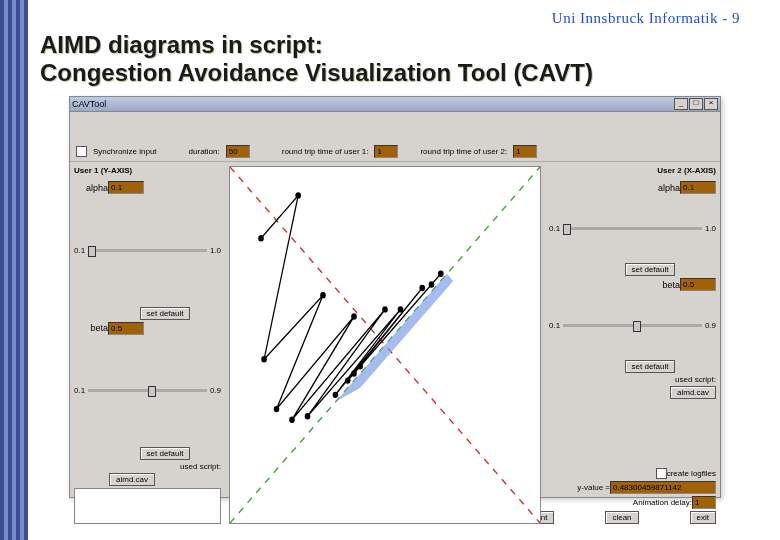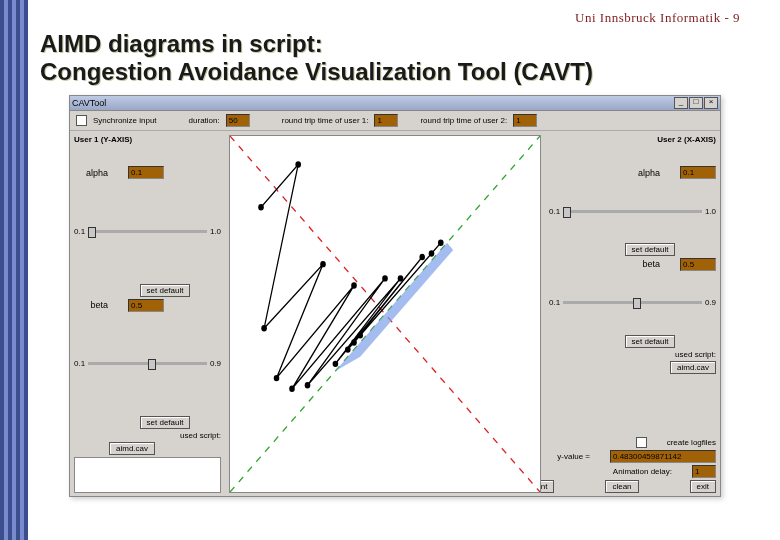--- a/index.html
+++ b/index.html
@@ -26,22 +26,22 @@
     background: repeating-linear-gradient(
       90deg,
       #3b4f8f 0 4px,
       #7a8acf 4px 8px
     );
   }
   .page-header {
     text-align: right;
     font-family: Georgia, 'Times New Roman', serif;
     letter-spacing: 0.5px;
-    color: #7f1d1d;
-    font-size: 13px;
+    color: #1d4ed8;
+    font-size: 15px;
     padding-right: 10px;
   }
   .title {
     margin-top: 4px;
     font-family: "Trebuchet MS", Tahoma, sans-serif;
     font-weight: bold;
     font-size: 24px;
     color: #1a1a1a;
     text-shadow: 1px 1px 0 #c9c9a6;
     line-height: 1.15;
@@ -81,20 +81,21 @@
     border: 1px solid #555;
     font-size: 8px; line-height: 8px;
     text-align: center;
   }
   .toprow {
     display: flex;
     align-items: center;
     gap: 6px;
     padding: 3px 6px;
     border-bottom: 1px solid #aaa;
+    margin-top: 30px;
   }
   .chk {
     display: inline-block;
     width: 9px; height: 9px;
     border: 1px solid #555;
     background: #fff;
     vertical-align: middle;
   }
   .tinput {
     display: inline-block;
@@ -114,22 +115,22 @@
   }
   .panel {
     width: 155px;
     padding: 4px 4px;
     box-sizing: border-box;
     display: flex;
     flex-direction: column;
     gap: 2px;
   }
   .panel-right { width: 175px; }
-  .phead { font-weight: bold; font-size: 8px; margin-bottom: 20px; }
-  .row { display:flex; align-items:center; gap:20px; }
+  .phead { font-weight: bold; font-size: 8px; margin-bottom: 4px; }
+  .row { display:flex; align-items:center; gap:0; }
   .row .k { width: 34px; text-align: right; }
   .slider {
     flex: 1;
     display: flex;
     align-items: center;
     gap: 3px;
   }
   .track {
     flex:1; height:3px; background:#aaa; position:relative;
   }

